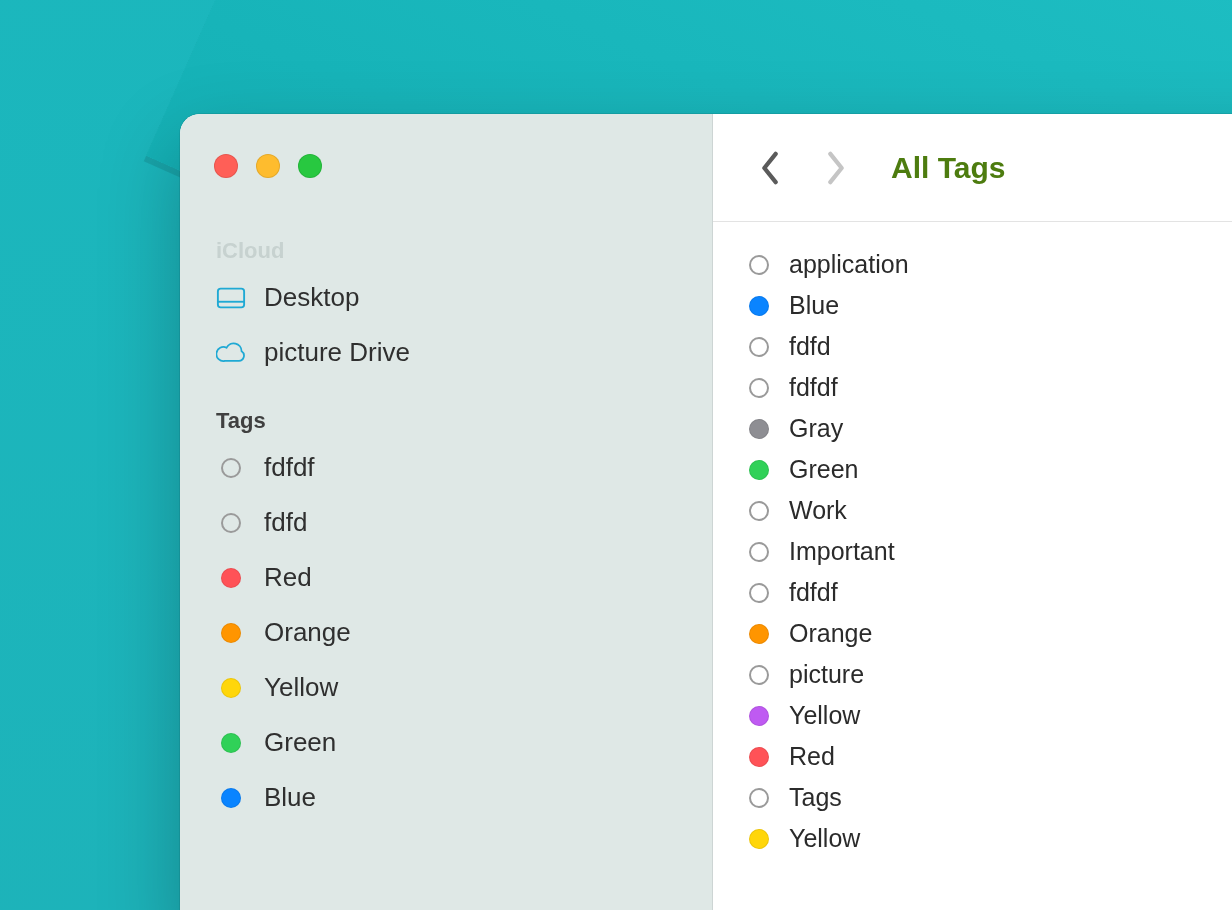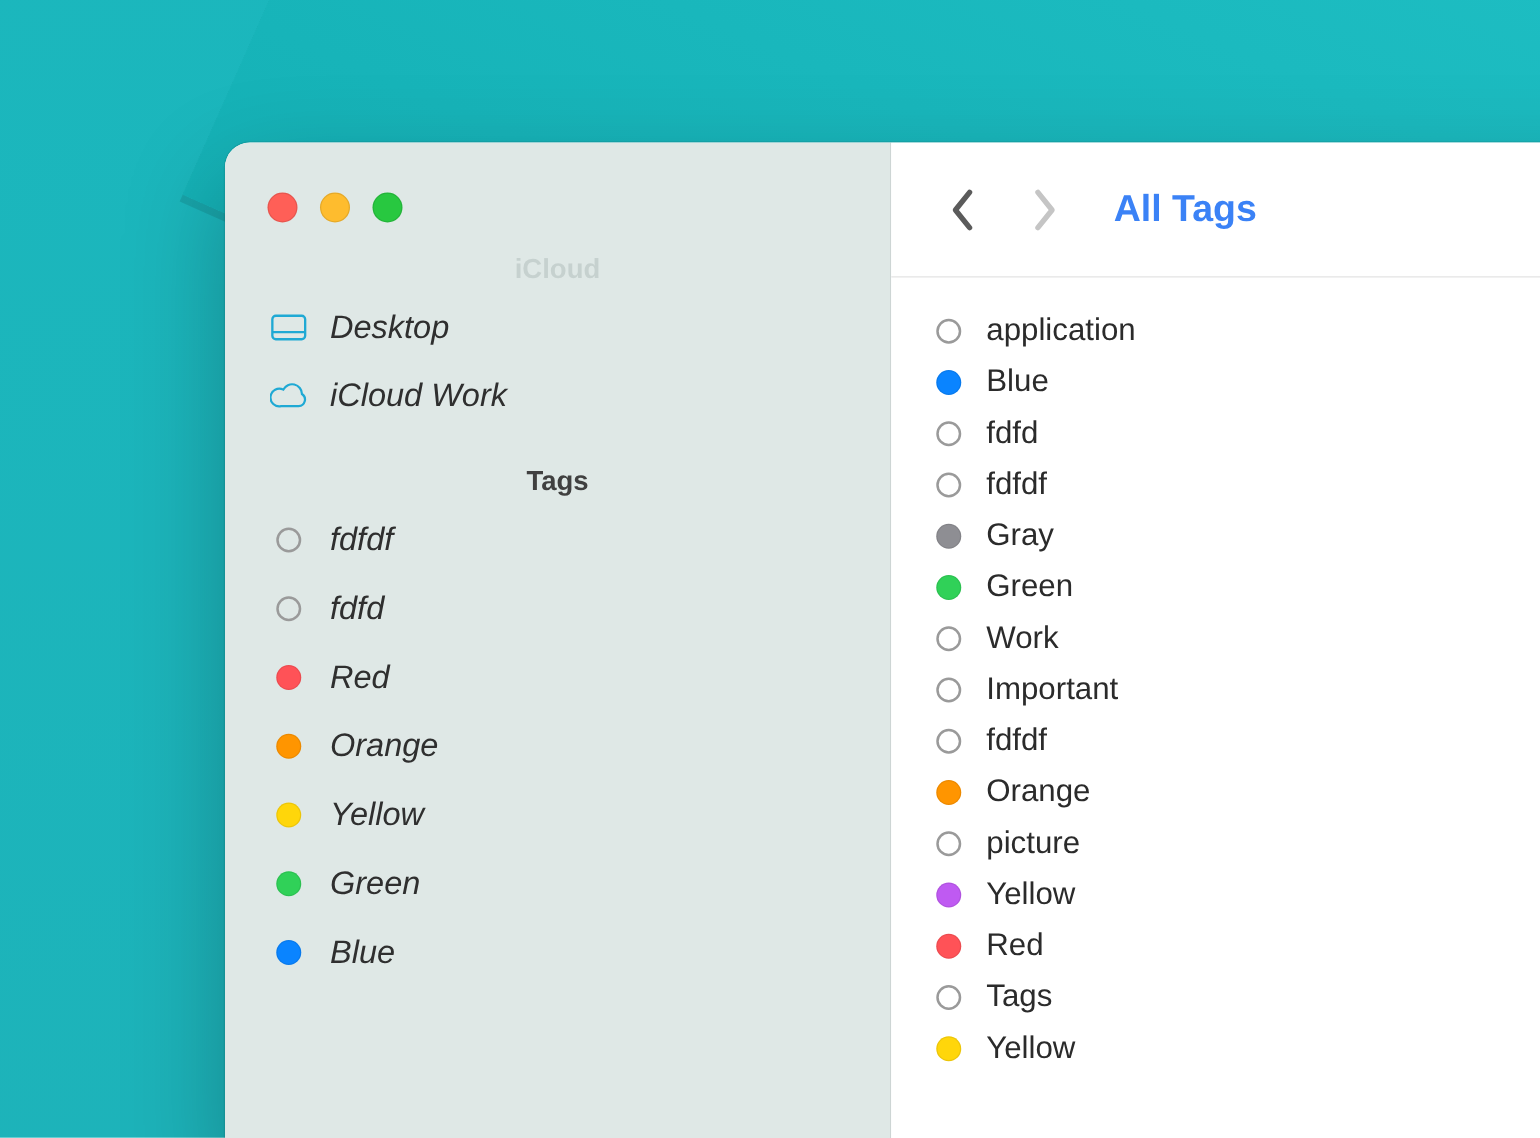--- a/index.html
+++ b/index.html
@@ -45,34 +45,33 @@
 
   .traffic-lights {
     position: absolute; top: 40px; left: 34px;
     display: flex; gap: 18px;
   }
   .tl { width: 24px; height: 24px; border-radius: 50%; }
   .tl.close { background:#ff5f57; box-shadow: inset 0 0 0 1px rgba(0,0,0,0.1);}
   .tl.min   { background:#febc2e; box-shadow: inset 0 0 0 1px rgba(0,0,0,0.1);}
   .tl.max   { background:#28c840; box-shadow: inset 0 0 0 1px rgba(0,0,0,0.1);}
 
-  .sidebar-scroll { margin-top: 46px; text-align: center; }
+  .sidebar-scroll { margin-top: 82px; }
 
   .section-header {
     font-size: 22px; font-weight: 600; color:#404040;
     padding: 6px 36px 6px 36px;
   }
   .section-header.cut { margin-top:-4px; color:#9aa8a5; opacity:.35; }
 
   .side-item {
     display:flex; align-items:center; gap:18px;
     padding: 12px 28px 12px 36px;
     font-size: 26px; color:#2f2f2f;
     cursor: default;
-    font-style: italic;
   }
   .side-item .icon { width:30px; display:flex; justify-content:center; color:#1fa9d4; }
   .side-item svg { width:30px; height:28px; }
 
   .tag-dot {
     width:20px; height:20px; border-radius:50%;
     display:inline-block;
     box-shadow: inset 0 0 0 1px rgba(0,0,0,0.08);
   }
   .tag-dot.outline {
@@ -94,21 +93,21 @@
     padding: 0 40px;
     border-bottom: 1px solid #e3e3e3;
   }
   .nav-btn {
     width:34px; height:52px; display:flex; align-items:center; justify-content:center;
     color:#5b5b5b;
   }
   .nav-btn.disabled { color:#c5c5c5; }
   .nav-btn svg { width:20px; height:34px; }
   .title {
-    font-size: 30px; font-weight:700; color:#3b82f6;
+    font-size: 30px; font-weight:700; color:#4d7c0f;
     margin-left: 6px;
   }
 
   .tag-list { padding: 22px 34px; display:flex; flex-direction:column; }
   .tag-row {
     display:flex; align-items:center; gap:18px;
     font-size:25px; color:#2b2b2b;
     padding: 6px 0;
     cursor: default;
   }
@@ -156,21 +155,21 @@
         <span>Desktop</span>
       </div>
 
 
       <div class="side-item">
         <span class="icon">
           <svg viewBox="0 0 34 22" fill="none" stroke="#1fa9d4" stroke-width="2">
             <path d="M10 20a8 8 0 1 1 2-15 9 9 0 0 1 17 4 6 6 0 0 1-3 11H10z"></path>
           </svg>
         </span>
-        <span>iCloud Work</span>
+        <span>picture Drive</span>
       </div>
 
 
       <div style="height:22px"></div>
       <div class="section-header">Tags</div>
 
       <div class="side-item">
         <span class="icon">
             <span class="tag-dot outline"></span>
           </span>

